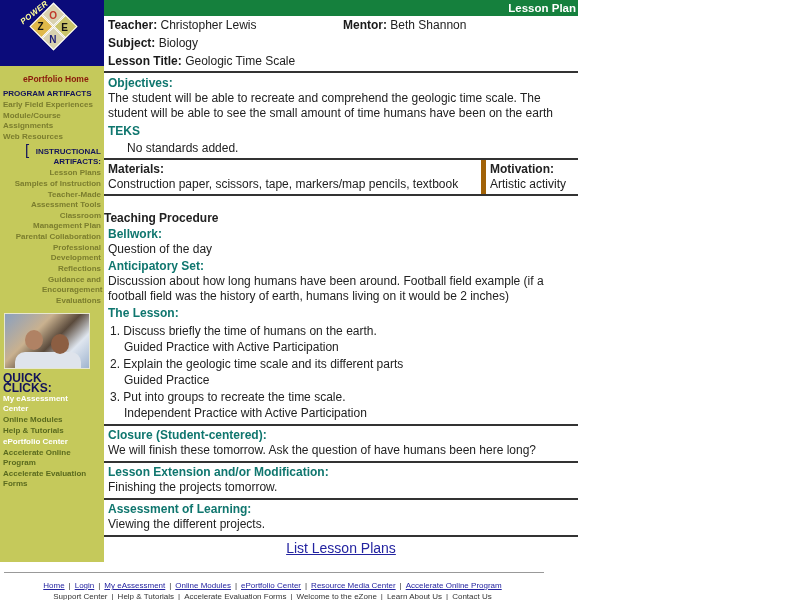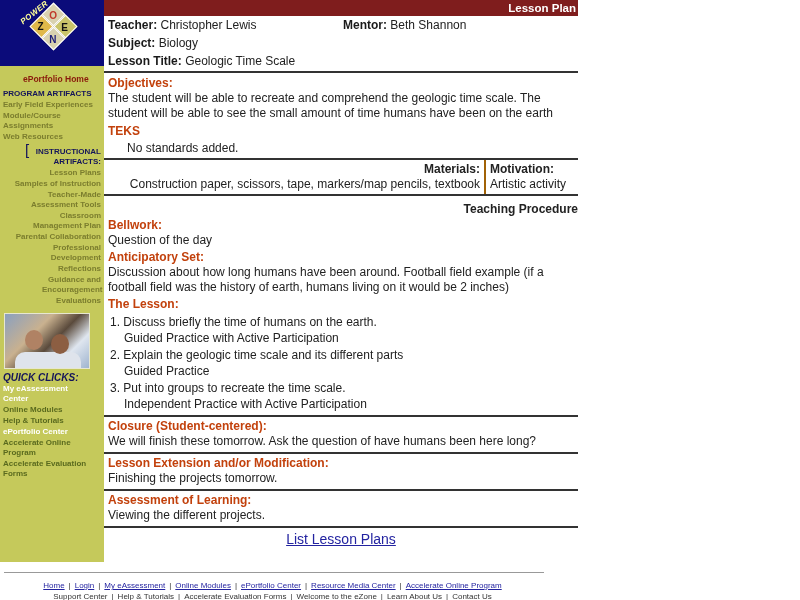--- a/index.html
+++ b/index.html
@@ -38,41 +38,41 @@
   }
   .sb-sub .bracket { position: absolute; left: 25px; top: 3px; font-size: 15px; font-weight: normal; color: #14145a; }
   .sb-photo {
     margin: 7px 0 0 4px; width: 86px; height: 56px;
     background: linear-gradient(135deg, #8aa0c0 0%, #c9b18f 35%, #5a4a3c 55%, #dfe6ef 75%, #9fb4cf 100%);
     border: 1px solid #e7e7d0; position: relative; overflow: hidden;
   }
   .sb-photo .face1 { position: absolute; left: 20px; top: 16px; width: 18px; height: 20px; border-radius: 50%; background: #b08264; }
   .sb-photo .face2 { position: absolute; left: 46px; top: 20px; width: 18px; height: 20px; border-radius: 50%; background: #8c5e42; }
   .sb-photo .shirt { position: absolute; left: 10px; top: 38px; width: 66px; height: 20px; background: #dfe4ec; border-radius: 10px 10px 0 0; }
-  .sb-qc { color: #14145a; padding: 4px 21px 0 3px; font-size: 10px; font-style: italic; }
+  .sb-qc { color: #14145a; padding: 4px 21px 0 3px; font-size: 12px; }
   .sb-qitem { color: #5a6a1e; padding: 1px 3px 0 3px; font-size: 8px; }
   .sb-qitem.white { color: #ffffff; }
 
   
   .main { position: absolute; left: 104px; top: 0; width: 474px; }
   .banner {
-    height: 16px; background: #7f1d1d; color: #fff; font-size: 11.5px; font-weight: bold;
+    height: 16px; background: #15803d; color: #fff; font-size: 11.5px; font-weight: bold;
     text-align: right; padding-right: 2px; line-height: 16px;
   }
   .hdr { padding: 0 4px; font-size: 12px; line-height: 18px; position: relative; height: 55px; }
   .hdr b { color: #1a1a1a; }
   .hdr .mentor { position: absolute; left: 239px; top: 0; }
   .rule { border-top: 2px solid #333; }
   .sec { padding: 2px 4px 0 4px; font-size: 12px; line-height: 15px; }
-  .sec .lbl { font-weight: bold; color: #c2410c; }
+  .sec .lbl { font-weight: bold; color: #0f766e; }
   .indent { padding-left: 19px; }
   .row { display: flex; }
   .row .cell { padding: 2px 4px; font-size: 12px; line-height: 15px; }
-  .row .cell.left { width: 382px; border-right: 2px solid #a16207; text-align: right; }
-  .center-h { text-align: right; font-weight: bold; font-size: 12px; padding-top: 6px; }
+  .row .cell.left { width: 382px; border-right: 5px solid #a16207; }
+  .center-h { text-align: left; font-weight: bold; font-size: 12px; padding-top: 15px; }
   ol.lesson { list-style: none; padding: 2px 0 2px 6px; font-size: 12px; line-height: 16px; }
   ol.lesson li { margin-bottom: 1px; }
   ol.lesson .sub { padding-left: 14px; display: block; }
   .list-link { text-align: center; margin-top: 3px; font-size: 14px; }
   a, .link { color: #2323a0; text-decoration: underline; }
 
   
   .foot-rule { position: absolute; left: 4px; top: 572px; width: 540px; border-top: 1px solid #999; }
   .footer { position: absolute; left: 0; top: 580px; width: 545px; font-size: 8px; line-height: 11px; text-align: center; color: #333; }
   .footer .sep { color: #333; margin: 0 4px; text-decoration: none; }

